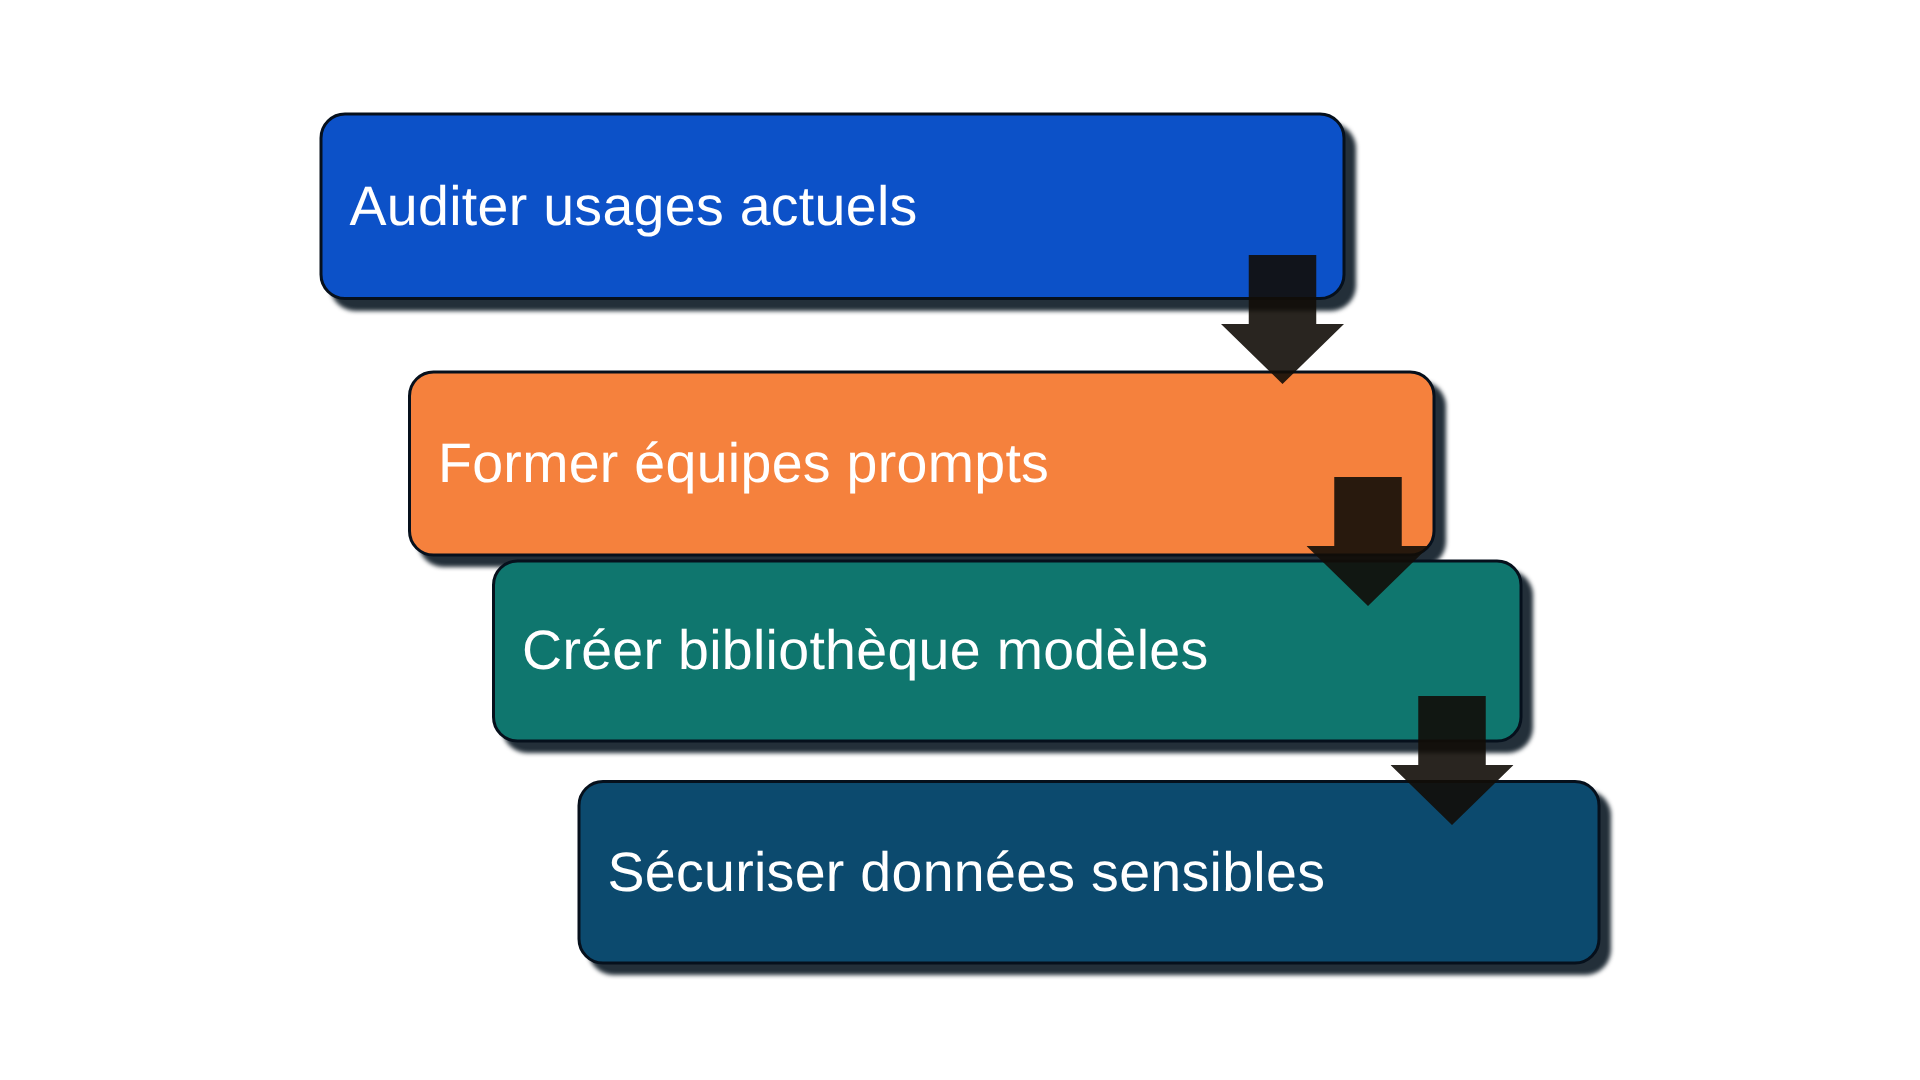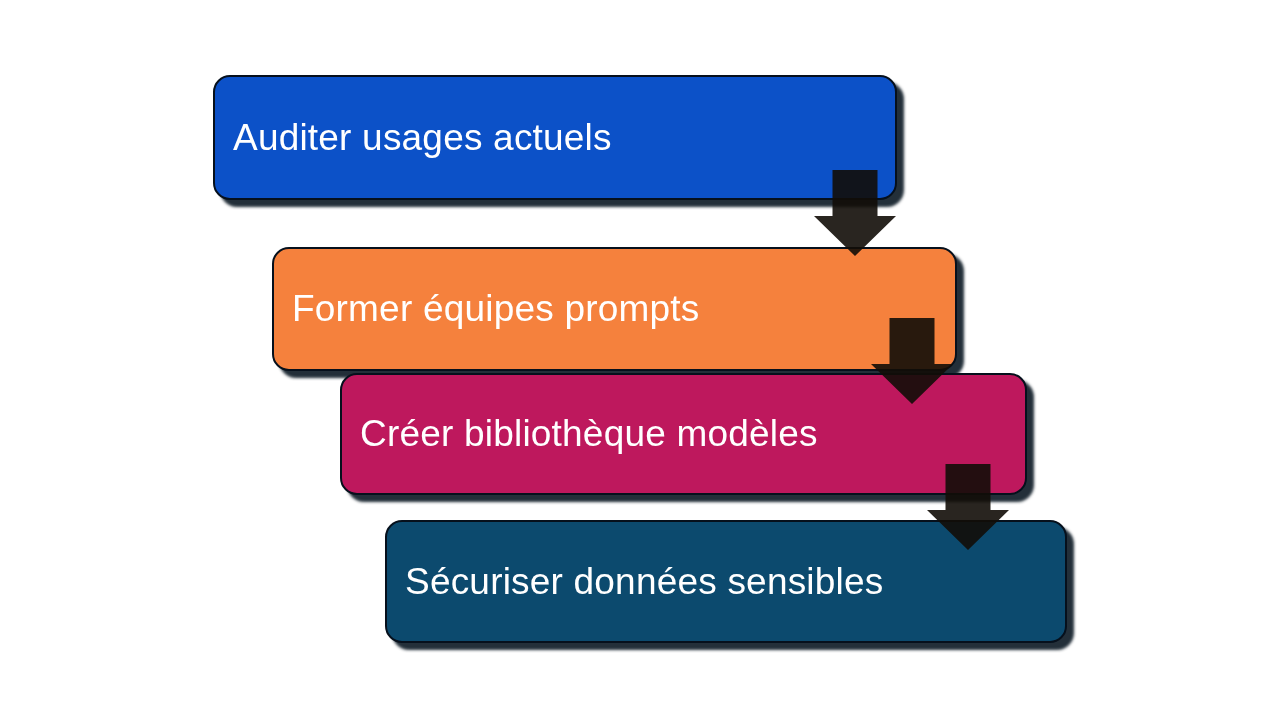--- a/index.html
+++ b/index.html
@@ -65,21 +65,21 @@
   <div class="step-box box2" style="background-color: rgb(245, 129, 61);">
     <span class="step-label">Former équipes prompts</span>
   </div>
 
   <div class="arrow arrow2">
     <svg viewBox="0 0 82 86" preserveAspectRatio="none" aria-hidden="true">
       <polygon points="18.5,0 63.5,0 63.5,46 82,46 41,86 0,46 18.5,46"></polygon>
     </svg>
   </div>
 
-  <div class="step-box box3" style="background-color: #be185d; margin-left: 12px;">
+  <div class="step-box box3" style="background-color: #0f766e;">
     <span class="step-label">Créer bibliothèque modèles</span>
   </div>
 
   <div class="arrow arrow3">
     <svg viewBox="0 0 82 86" preserveAspectRatio="none" aria-hidden="true">
       <polygon points="18.5,0 63.5,0 63.5,46 82,46 41,86 0,46 18.5,46"></polygon>
     </svg>
   </div>
 
   <div class="step-box box4" style="background-color: #0c4a6e;">

